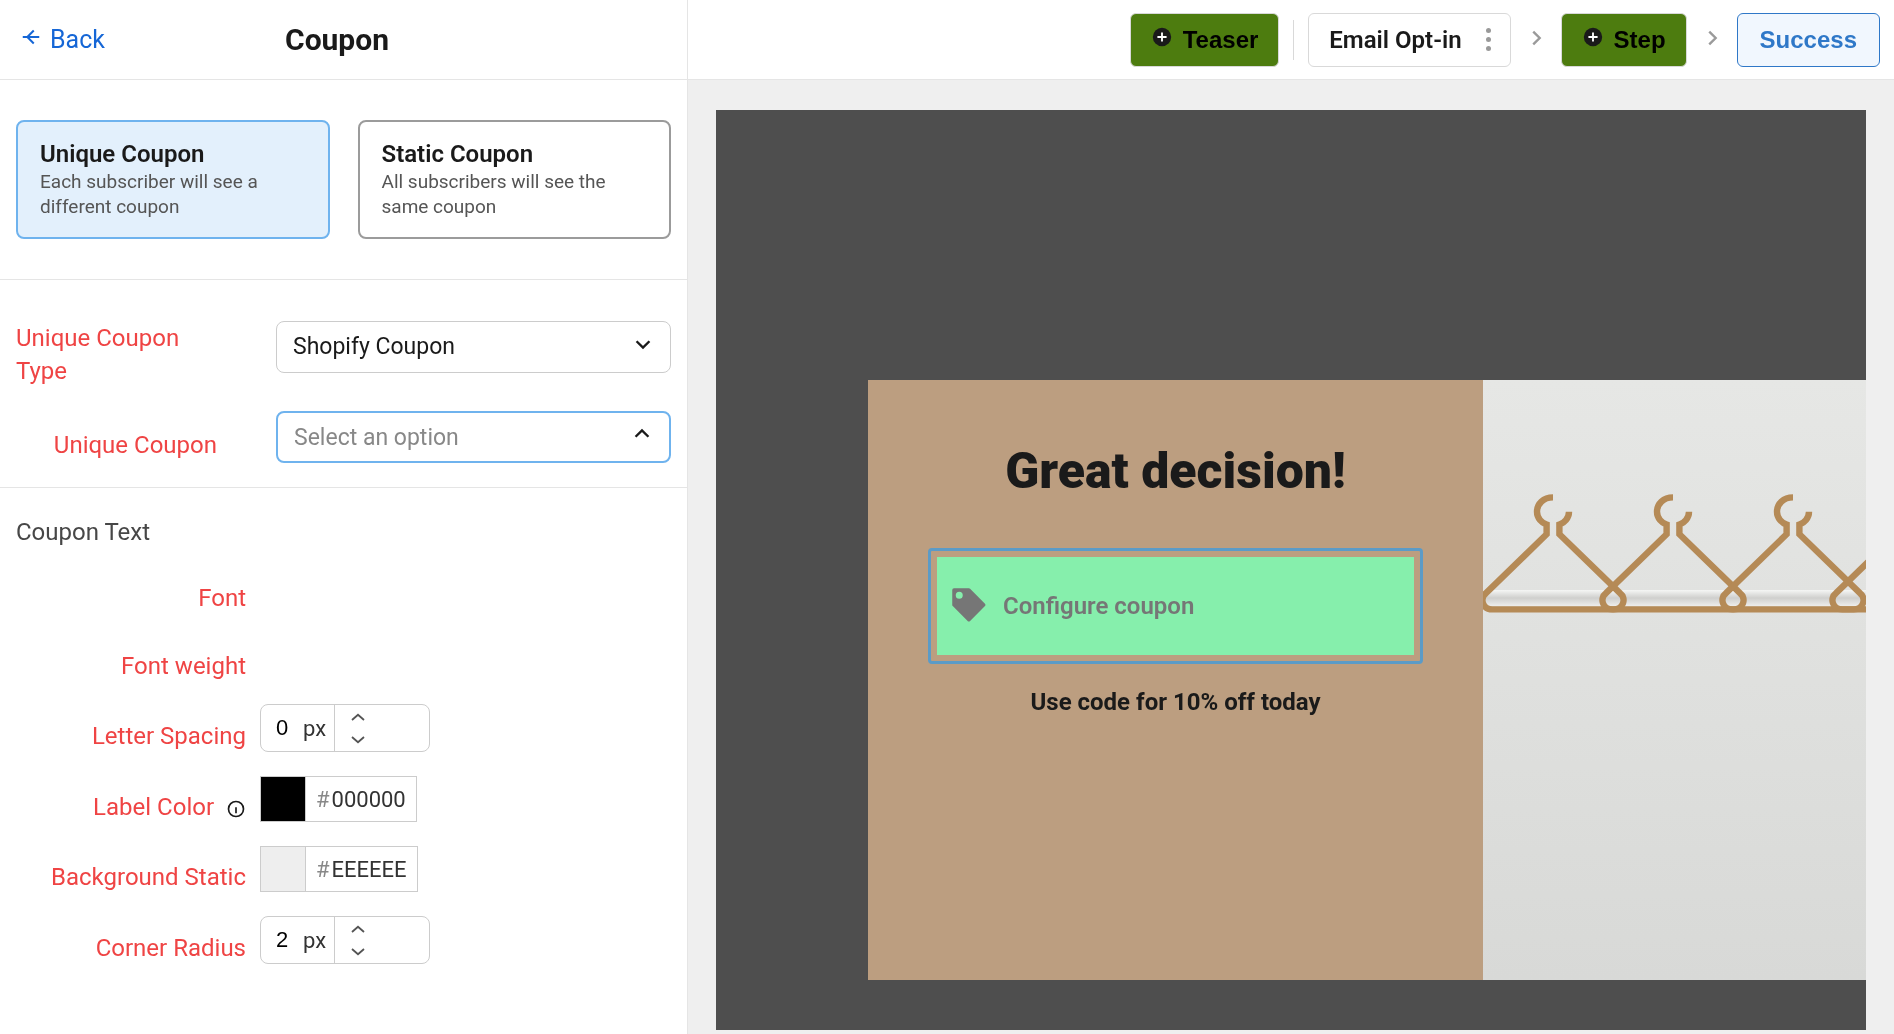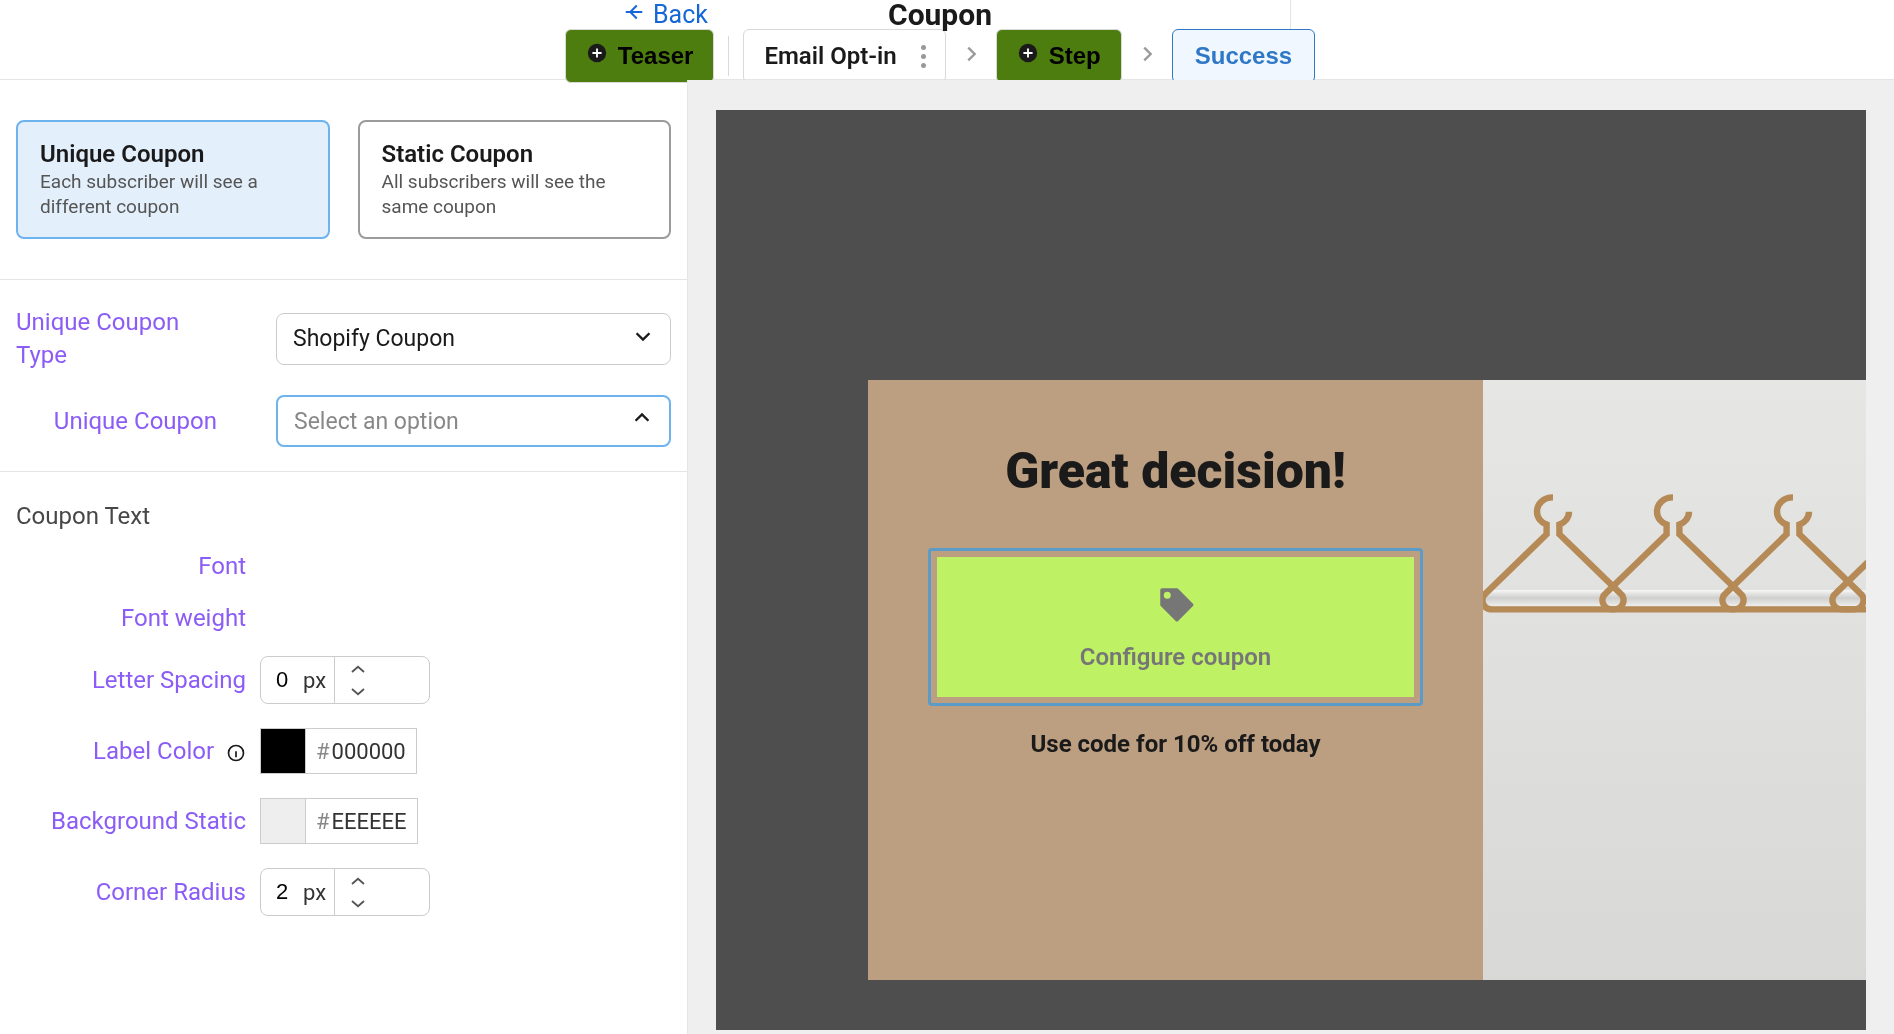--- a/index.html
+++ b/index.html
@@ -1,19 +1,19 @@
 <!DOCTYPE html>
 <html><head>
 <meta charset="utf-8">
 <style>
 * { box-sizing: border-box; margin: 0; padding: 0; }
 body { font-family: -apple-system, BlinkMacSystemFont, "Segoe UI", Roboto, Helvetica, Arial, sans-serif; color: #1a1a1a; background: #fff; width: 1894px; height: 1034px; overflow: hidden; }
 
 
-.top-header { width: 100%; height: 80px; display: flex; align-items: center; border-bottom: 1px solid #e5e5e5; flex-direction: column; }
+.top-header { width: 100%; height: 80px; display: flex; align-items: center; border-bottom: 1px solid #e5e5e5; }
 .header-left { width: 688px; display: flex; align-items: center; padding: 0 20px; position: relative; height: 100%; border-right: 1px solid #e5e5e5; }
 .back-link { display: flex; align-items: center; color: #1566d6; font-size: 25px; gap: 8px; cursor: pointer; }
 .back-arrow svg { width: 22px; height: 22px; }
 .header-title { font-size: 30px; font-weight: 700; color: #1a1a1a; position: absolute; left: 285px; }
 .header-right { flex: 1; display: flex; align-items: center; justify-content: flex-end; gap: 14px; padding-right: 14px; }
 .step-btn { display: inline-flex; align-items: center; gap: 10px; border: 1px solid #d9d9d9; border-radius: 6px; padding: 12px 20px; font-size: 24px; font-weight: 600; background: #4d7c0f; cursor: pointer; }
 .step-btn .plus-circle svg { width: 22px; height: 22px; }
 .step-divider { width: 1px; height: 40px; background: #d9d9d9; }
 .kebab { width: 18px; display: flex; flex-direction: column; align-items: center; gap: 4px; cursor: pointer; }
 .kebab span { width: 5px; height: 5px; background: #999; border-radius: 50%; }
@@ -29,21 +29,21 @@
 
 
 .coupon-cards { display: flex; gap: 28px; padding: 40px 16px 40px 16px; border-bottom: 1px solid #e5e5e5; }
 .card { flex: 1; border: 2px solid #9b9b9b; border-radius: 8px; padding: 18px 22px; cursor: pointer; }
 .card.selected { border-color: #6fb3ee; background: #e3f0fc; }
 .card-title { font-size: 24px; font-weight: 600; color: #1a1a1a; }
 .card-sub { font-size: 19px; color: #555; line-height: 1.3; margin-top: 2px; }
 
 
 .form-row { display: flex; align-items: center; padding: 12px 16px; gap: 14px; }
-.form-row .label { width: 230px; font-size: 24px; color: #8b5cf6; text-align: right; }
+.form-row .label { width: 230px; font-size: 24px; color: #ef4444; text-align: right; margin-top: 16px; }
 .form-row .field { flex: 1; }
 .select { width: 395px; height: 52px; border: 1px solid #ccc; border-radius: 8px; display: flex; align-items: center; justify-content: space-between; padding: 0 16px; font-size: 23px; background: #fff; cursor: pointer; margin-left: 45px; }
 .select.open { border: 2px solid #6fb3ee; }
 .select .placeholder { color: #888; }
 .select .value { color: #1a1a1a; }
 .section-title { font-size: 24px; color: #474747; padding: 30px 16px 10px 16px; }
 .chev-down svg { width: 22px; height: 22px; }
 
 
 .dropdown-panel { position: absolute; left: 248px; top: 400px; width: 402px; background: #fff; border-radius: 8px; box-shadow: 0 6px 22px rgba(0,0,0,.18); z-index: 50; overflow: hidden; }
@@ -75,21 +75,21 @@
 .section-header .title { font-size: 24px; color: #474747; }
 .section-header .collapse-icon svg { width: 28px; height: 20px; }
 
 
 .preview-inner { width: 1150px; height: 920px; background: #4e4e4e; position: relative; overflow: hidden; }
 .popup-wrap { position: absolute; left: 152px; top: 270px; width: 998px; height: 600px; display: flex; }
 .popup-left { width: 615px; background: #bc9e80; padding: 62px 60px; text-align: center; }
 .popup-right { flex: 1; background: linear-gradient(#e6e7e5,#d8d9d7); position: relative; overflow: hidden; }
 .popup-title { font-size: 50px; font-weight: 900; color: #1a1a1a; }
 .coupon-box { margin: 48px 0 24px 0; border: 3px solid #5b9bc7; border-radius: 4px; padding: 6px; }
-.coupon-inner { background: #bef264; padding: 26px 10px; display: flex; flex-direction: column; align-items: center; gap: 14px; color: #767676; }
+.coupon-inner { background: #86efac; padding: 26px 10px; display: flex; flex-direction: row; align-items: center; gap: 14px; color: #767676; }
 .coupon-inner svg { width: 42px; height: 42px; }
 .coupon-label { font-size: 24px; font-weight: 600; }
 .popup-sub { font-size: 24px; font-weight: 700; color: #1a1a1a; margin-top: 8px; }
 
 .rail { position: absolute; top: 210px; left: 0; right: -20px; height: 16px; background: linear-gradient(#f5f6f5,#cfcfcd,#ededec); border-radius: 8px; }
 .hanger { position: absolute; width: 160px; height: 160px; }
 .hanger svg { width: 100%; height: 100%; }
 </style>
 </head>
 <body>

